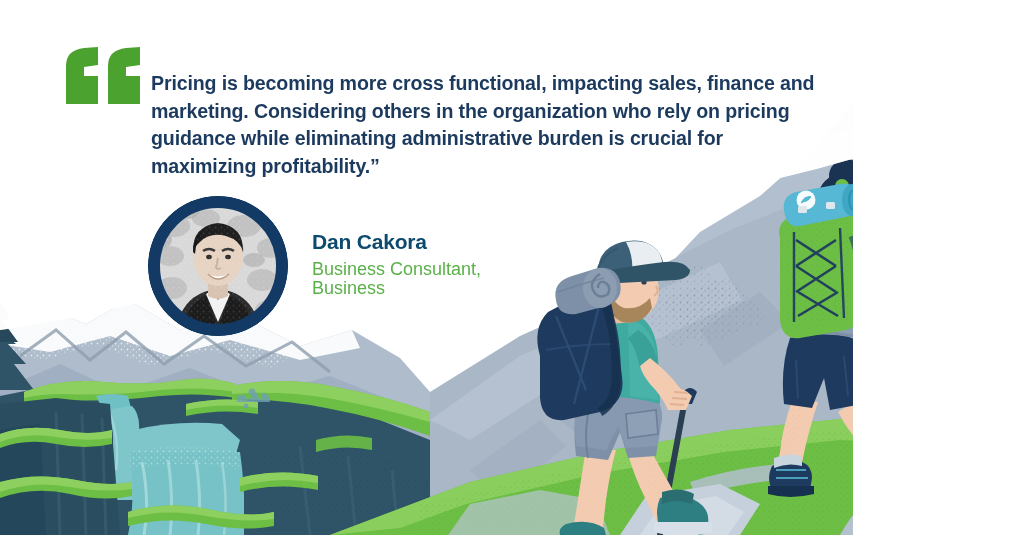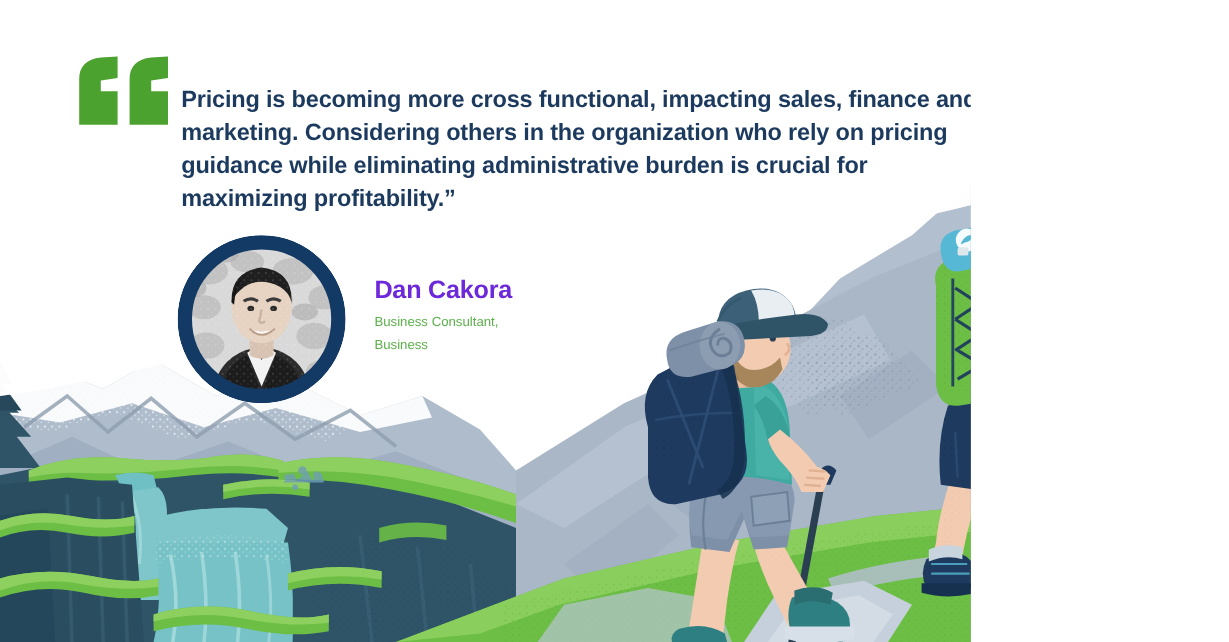--- a/index.html
+++ b/index.html
@@ -7,20 +7,21 @@
     padding: 0;
     background: #ffffff;
   }
   #stage {
     position: relative;
     width: 809px;
     height: 535px;
     overflow: hidden;
     background: #ffffff;
     font-family: "Liberation Sans", sans-serif;
+    padding-left: 44px;
   }
   #scene {
     position: absolute;
     inset: 0;
     width: 1024px;
     height: 535px;
   }
   .quote-block {
     position: absolute;
     left: 64px;
@@ -67,27 +68,27 @@
     flex: 0 0 auto;
   }
   .avatar svg { display: block; }
   .attr-text {
     margin-left: 24px;
     padding-bottom: 4px;
   }
   .attr-name {
     font-size: 21px;
     font-weight: bold;
-    color: #6d28d9;
+    color: #0c4a6e;
     letter-spacing: -0.2px;
     margin: 0 0 6px 0;
     line-height: 1.1;
   }
   .attr-role {
-    font-size: 11px;
+    font-size: 18px;
     color: #5bb04a;
     line-height: 19px;
     margin: 0;
     max-width: 170px;
   }
   .logo-mark {
     position: absolute;
     left: 905px;
     top: 392px;
     width: 66px;

